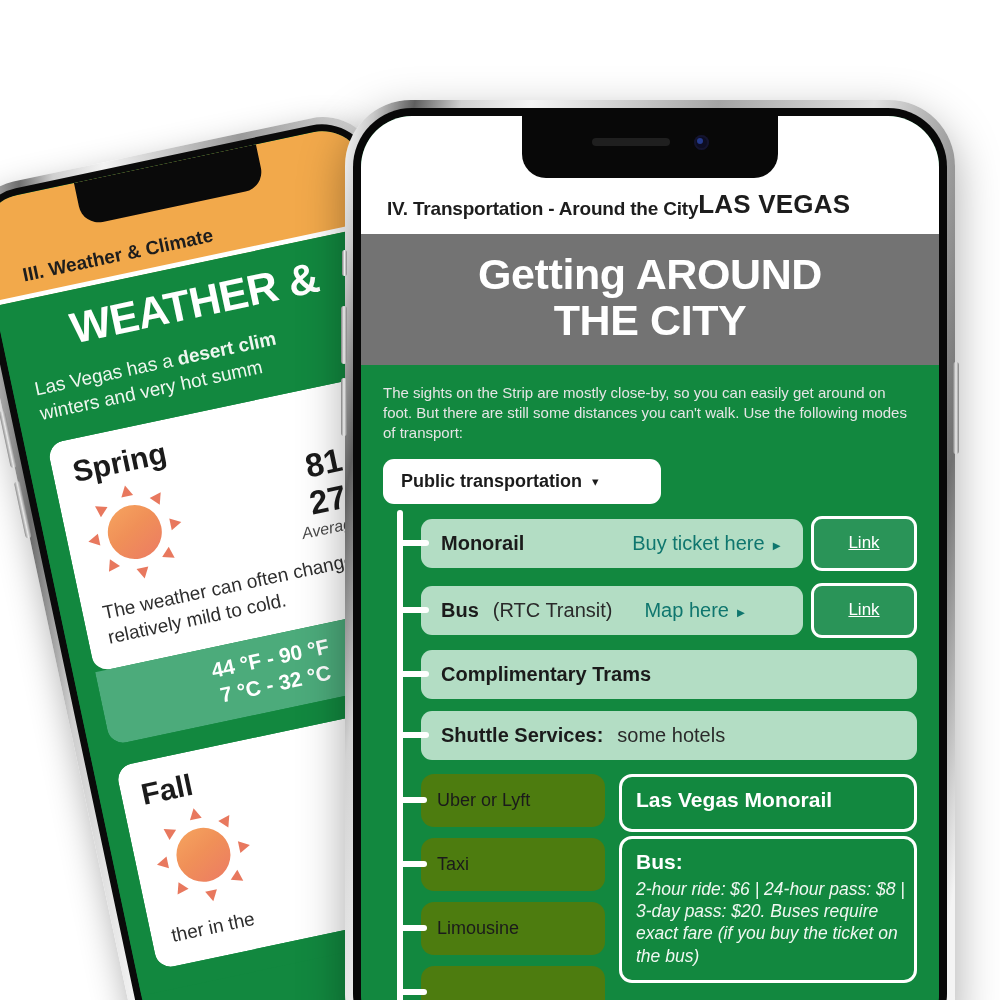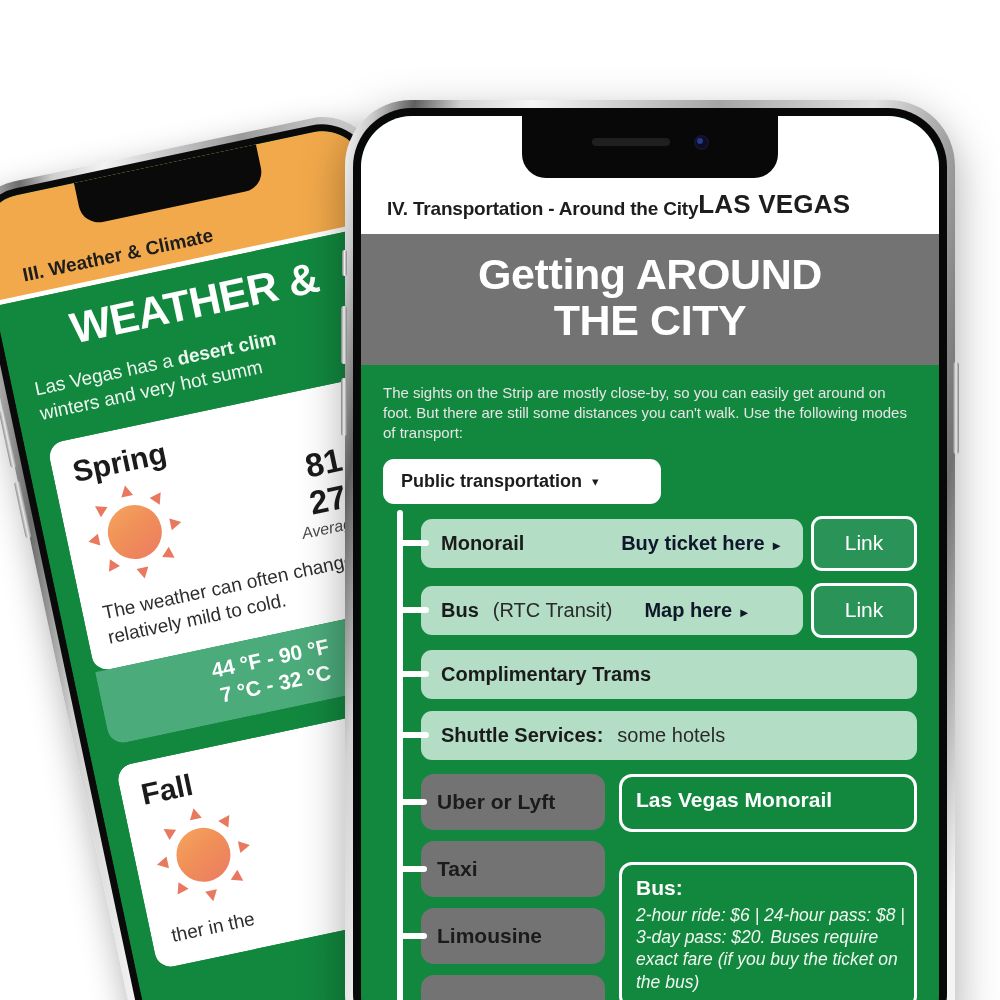--- a/index.html
+++ b/index.html
@@ -149,47 +149,47 @@
   .node::before {
     content: ''; position: absolute; left: -24px; top: 50%; transform: translateY(-50%);
     width: 32px; height: 6px; background: #ffffff; border-radius: 3px;
   }
   .pill {
     background: #b3ddc4; border-radius: 11px; padding: 13px 20px;
     flex: 1; display: flex; align-items: center; gap: 14px;
   }
   .pill .strong { font-size: 20px; font-weight: 700; color: #1b1b1b; }
   .pill .norm   { font-size: 20px; font-weight: 400; color: #2a2a2a; }
-  .pill .action { font-size: 20px; font-weight: 700; color: #0f172a; margin-left: auto; }
+  .pill .action { font-size: 20px; font-weight: 400; color: #0f766e; margin-left: auto; }
   .pill .action .arw { font-size: 13px; }
   .pill.wide-left .action { margin-left: 18px; }
 
   .linkbtn {
     background: #2a9458; border: 3.5px solid #ffffff; border-radius: 11px;
     width: 106px; height: 55px; display: flex; align-items: center; justify-content: center;
     flex: none;
   }
-  .linkbtn span { color: #ffffff; font-size: 21px; }
+  .linkbtn span { color: #ffffff; font-size: 17px; text-decoration: underline; }
 
   
   .lower { display: flex; gap: 14px; margin-top: 14px; position: relative; }
   .lower-left { width: 184px; position: relative; }
   .wnode { position: relative; margin-bottom: 11px; }
   .wnode::before {
     content: ''; position: absolute; left: -24px; top: 50%; transform: translateY(-50%);
     width: 30px; height: 6px; background: #ffffff; border-radius: 3px;
   }
   .wpill {
-    background: #737373; border-radius: 13px; padding: 16px 16px;
-    font-size: 21px; font-weight: 700; color: #1b1b1b;
+    background: #4d7c0f; border-radius: 13px; padding: 16px 16px;
+    font-size: 18px; font-weight: 400; color: #1b1b1b;
   }
   .lower-right { flex: 1; }
   .infocard {
     border: 3.5px solid #ffffff; border-radius: 13px;
-    padding: 11px 1px 13px 14px; margin-bottom: 30px; background: #12883f;
+    padding: 11px 1px 13px 14px; margin-bottom: 4px; background: #12883f;
   }
   .infocard h3 { color: #ffffff; font-size: 21px; font-weight: 700; margin-bottom: 4px; }
   .infocard p  { color: #f0f7f1; font-size: 17.5px; line-height: 1.27; }
   .infocard p.ital { font-style: italic; }
 
   
   .b-topbar {
     background: #f2a94b; height: 104px; flex: none;
     display: flex; align-items: flex-end; padding: 0 0 8px 34px;
     border-bottom: 5px solid #ffffff;

